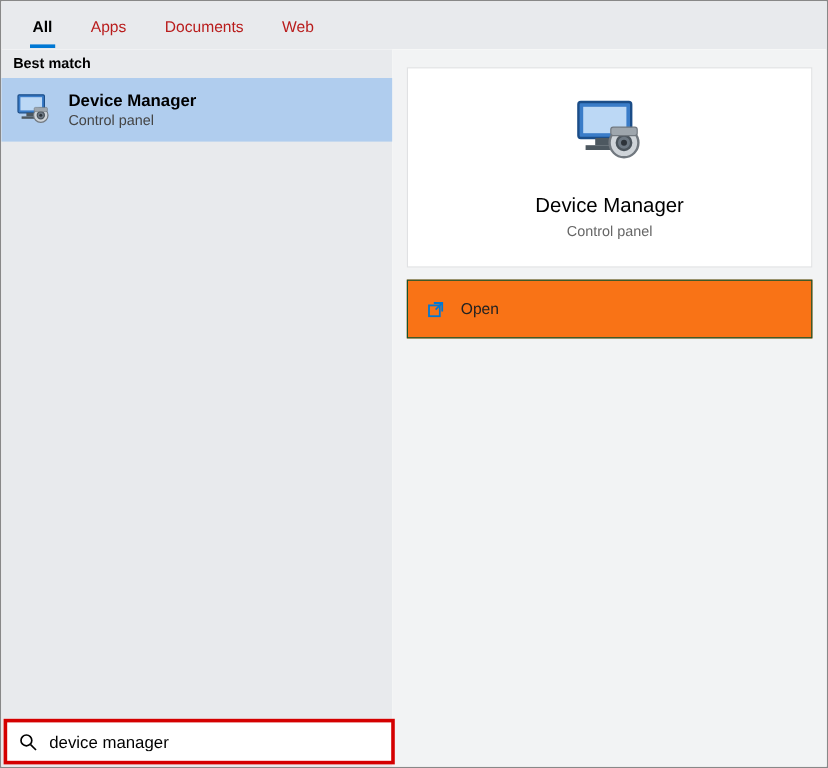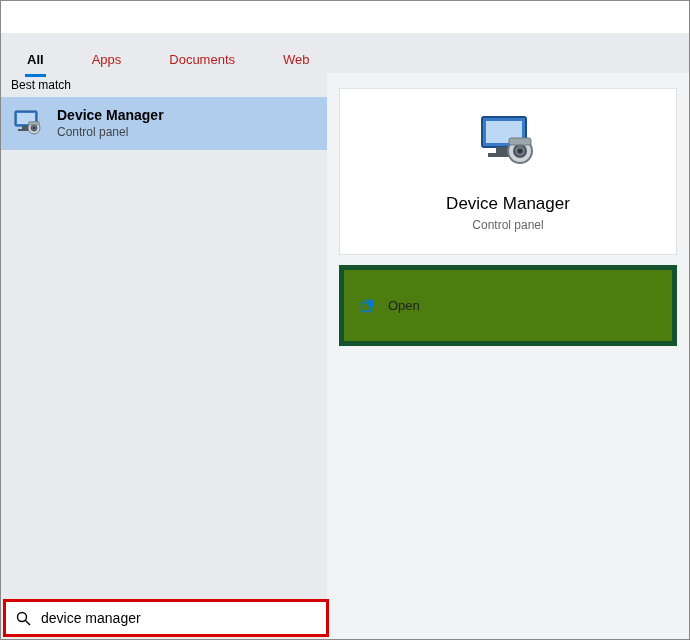--- a/index.html
+++ b/index.html
@@ -9,26 +9,25 @@
       background: #fff;
       width: 690px;
       height: 640px;
       overflow: hidden;
       position: relative;
       border: 1px solid #888;
     }
     .outer { display: flex; flex-direction: column; height: 100%; }
     .tabs {
       display: flex;
-      gap: 16px;
+      gap: 0;
       padding: 0 10px;
       background: #e8eaed;
       height: 40px;
-      align-items: flex-end;
-      margin-top: 32px;
+      align-items: center;
     }
     .tab {
       padding: 8px 16px 6px 16px;
       font-size: 13px;
       color: #b91c1c;
       cursor: pointer;
       position: relative;
     }
     .tab.active { color: #000; font-weight: 600; }
     .tab.active::after {
@@ -44,21 +43,21 @@
     .main { display: flex; flex: 1; overflow: hidden; }
     .left {
       width: 326px;
       background: #e8eaed;
       display: flex;
       flex-direction: column;
     }
     .section-label {
       padding: 5px 12px 5px 10px;
       font-size: 12px;
-      font-weight: 400;
+      font-weight: 700;
       color: #000;
     }
     .result {
       display: flex;
       align-items: center;
       padding: 10px 12px 10px 12px;
       background: #b0cdee;
       gap: 14px;
       cursor: pointer;
     }
@@ -82,23 +81,23 @@
       border: 1px solid #e0e1e3;
       display: flex;
       flex-direction: column;
       align-items: center;
       padding: 26px 12px 22px 12px;
     }
     .preview-icon { margin-bottom: 24px; }
     .preview-title { font-size: 17px; color: #000; margin-bottom: 4px; }
     .preview-sub { font-size: 12px; color: #666; }
     .actions {
-      background: #4d7c0f;
-      border: 5px solid #14532d;
-      padding: 28px 16px;
+      background: #f97316;
+      border: 1px solid #14532d;
+      padding: 16px 16px;
     }
     .action-row {
       display: flex;
       align-items: center;
       gap: 14px;
       color: #222;
       font-size: 13px;
       cursor: pointer;
     }
     .action-row .aicon {

